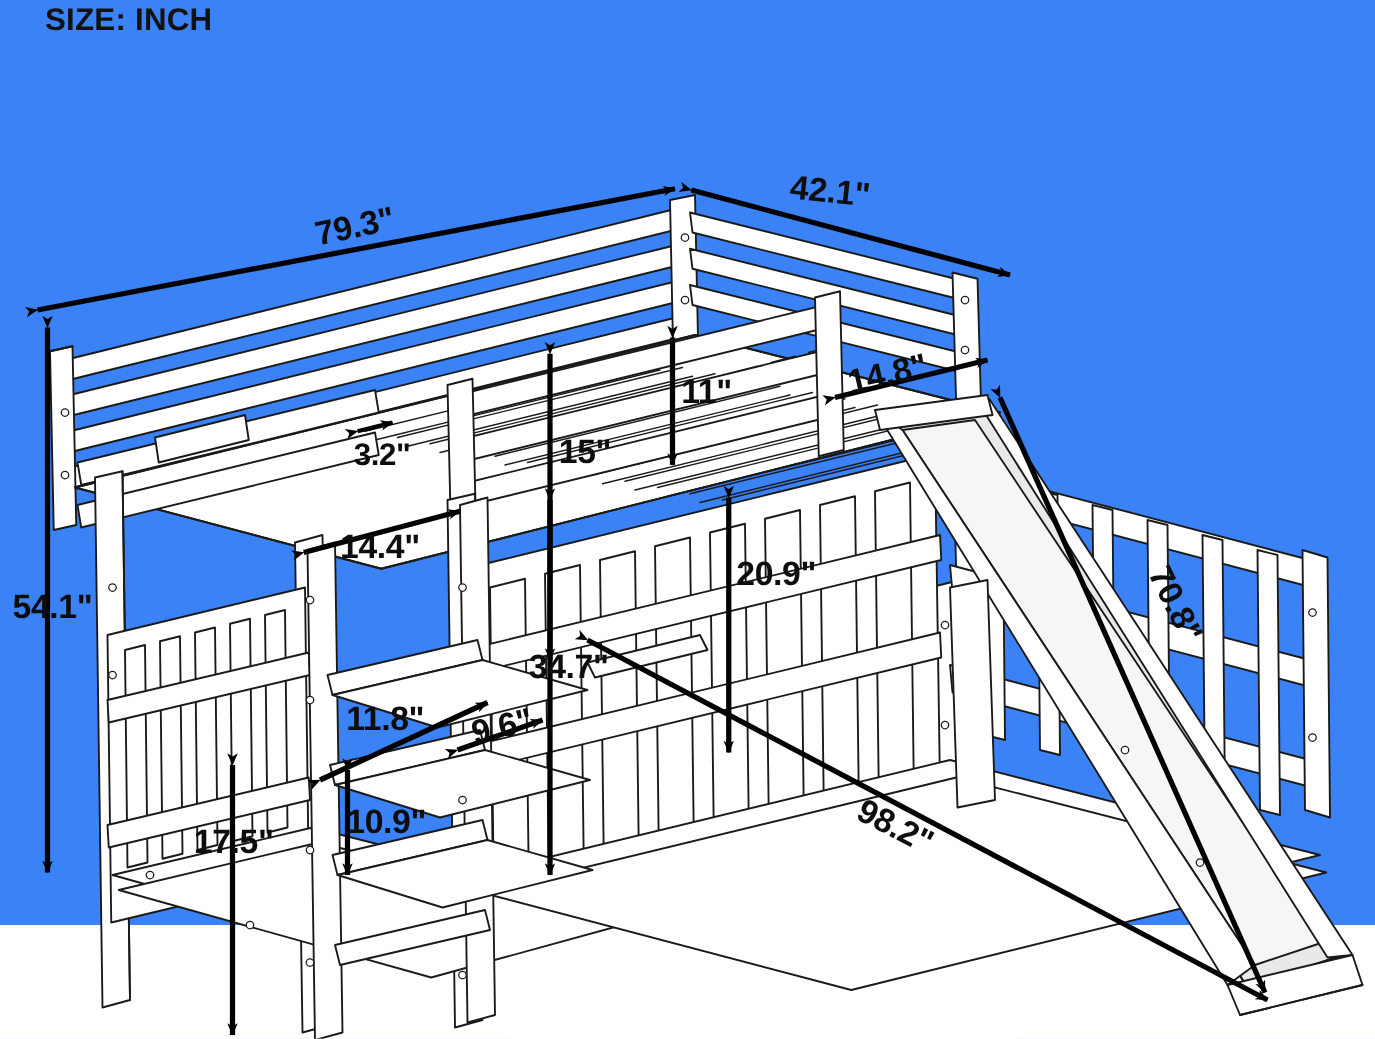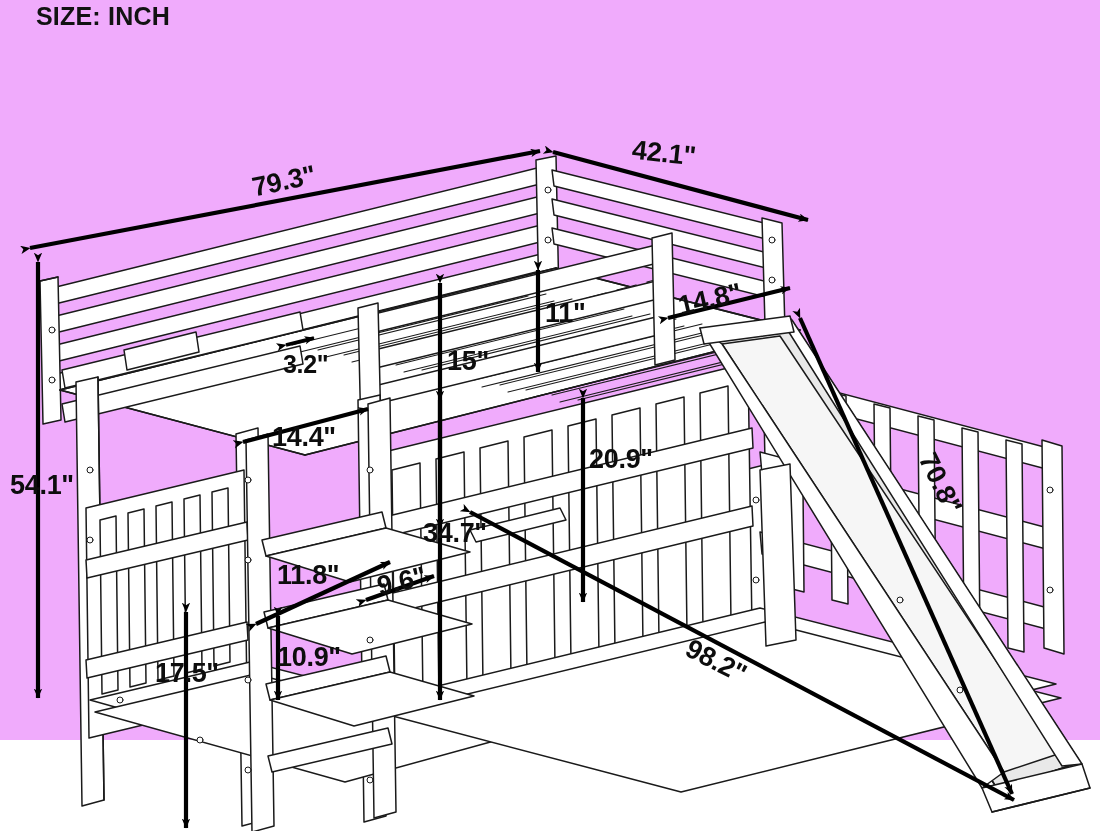--- a/index.html
+++ b/index.html
@@ -1,18 +1,18 @@
 <!DOCTYPE html>
 <html><head>
 <meta charset="utf-8">
 <style>
   html,body{margin:0;padding:0;background:#ffffff;}
   body{width:1100px;height:831px;overflow:hidden;
        font-family:"Liberation Sans", sans-serif;color:#111;}
-  #stage{position:relative;width:1100px;height:740px;background:#f0abfc;}
+  #stage{position:relative;width:1100px;height:740px;background:#3b82f6;}
   #title{position:absolute;left:36px;top:2px;font-size:25px;font-weight:bold;
          letter-spacing:.2px;color:#121212;white-space:nowrap;}
   #art{position:absolute;left:0;top:0;width:1100px;height:831px;}
   .dim{position:absolute;font-size:27px;font-weight:bold;color:#0d0d0d;
        white-space:nowrap;letter-spacing:-.3px;line-height:1;}
   .dimsm{font-size:25px;}
 </style>
 </head>
 <body>
 

